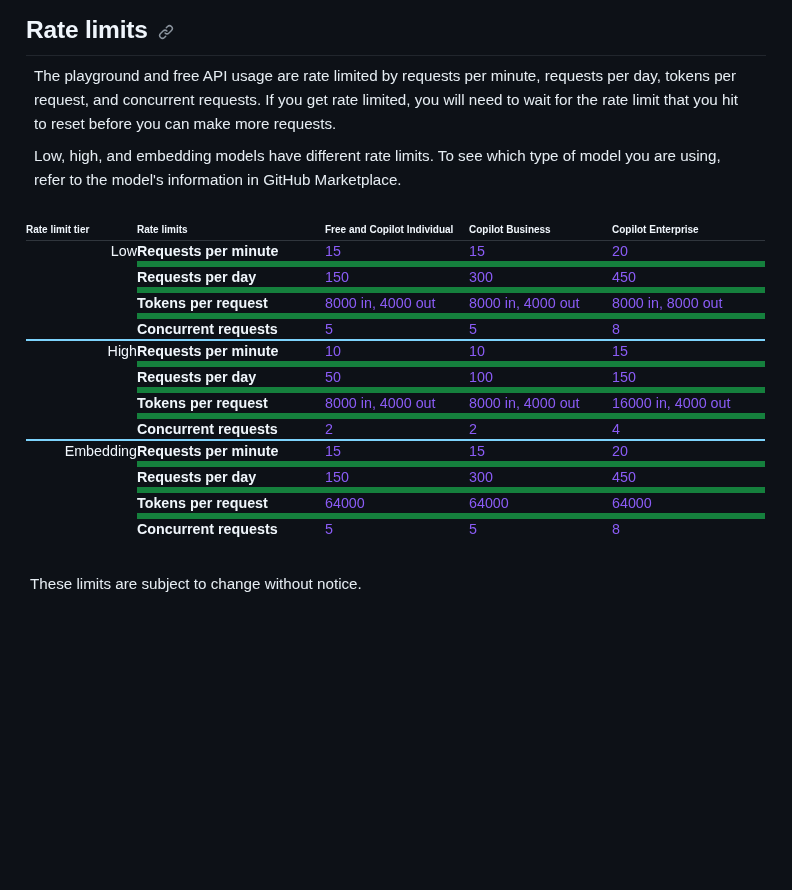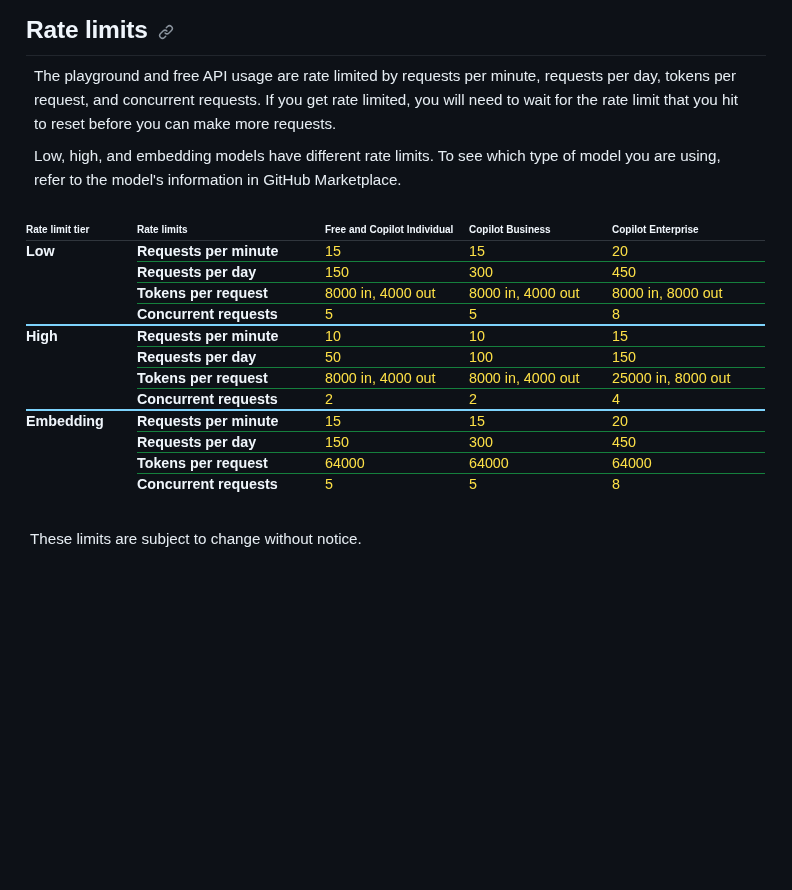--- a/index.html
+++ b/index.html
@@ -83,34 +83,34 @@
   }
   thead tr { border-bottom: 1px solid #30363d; }
   .col-tier   { width: 111px; }
   .col-limit  { width: 188px; }
   .col-free   { width: 144px; }
   .col-bus    { width: 143px; }
   .col-ent    { width: 153px; }
   tbody td {
     font-size: 14.3px;
     line-height: 20px;
-    color: #fde047;
+    color: #8b5cf6;
     padding-top: 17px;
     padding-bottom: 17px;
     padding-right: 10px;
   }
   tbody td.tier-cell,
   tbody td.limit-cell {
     font-weight: 700;
     color: #f0f6fc;
   }
-  tbody td.tier-cell { font-weight: 700; }
+  tbody td.tier-cell { font-weight: 400; text-align: right; }
   
   tbody tr.inner-row > td:not(.tier-cell) {
-    border-top: 1px solid #15803d;
+    border-top: 6px solid #15803d;
   }
   
   tbody tr.tier-start-row > td {
     border-top: 2px solid #7dd3fc;
   }
   tbody tr.first-tier-row > td {
     border-top: none;
   }
   
   p.footer-note {
@@ -198,21 +198,21 @@
           <td class="limit-cell">Requests per day</td>
           <td class="value-cell">50</td>
           <td class="value-cell">100</td>
           <td class="value-cell">150</td>
         </tr>
         <tr class="inner-row">
           <td class="tier-cell"></td>
           <td class="limit-cell">Tokens per request</td>
           <td class="value-cell">8000 in, 4000 out</td>
           <td class="value-cell">8000 in, 4000 out</td>
-          <td class="value-cell">25000 in, 8000 out</td>
+          <td class="value-cell">16000 in, 4000 out</td>
         </tr>
         <tr class="inner-row">
           <td class="tier-cell"></td>
           <td class="limit-cell">Concurrent requests</td>
           <td class="value-cell">2</td>
           <td class="value-cell">2</td>
           <td class="value-cell">4</td>
         </tr>
         <tr class="tier-start-row">
           <td class="tier-cell">Embedding</td>

